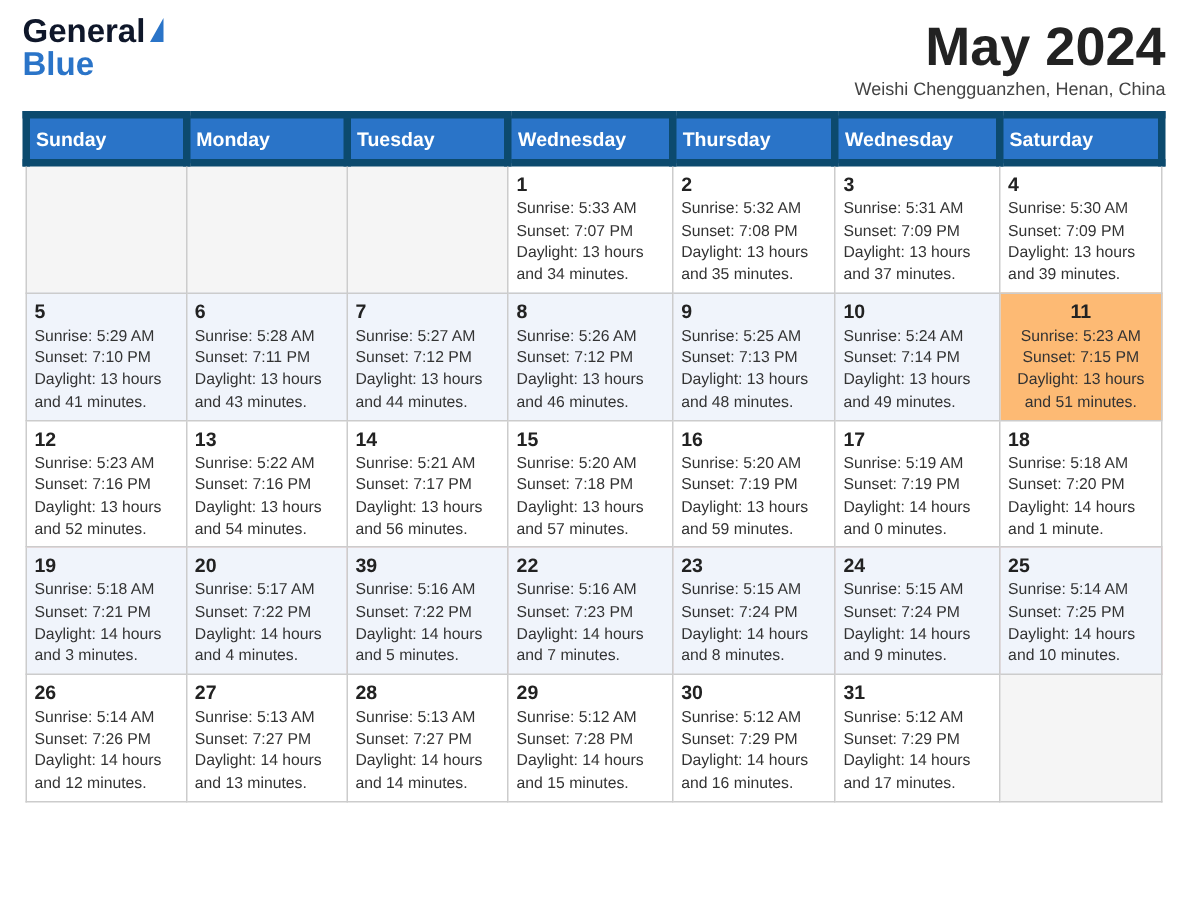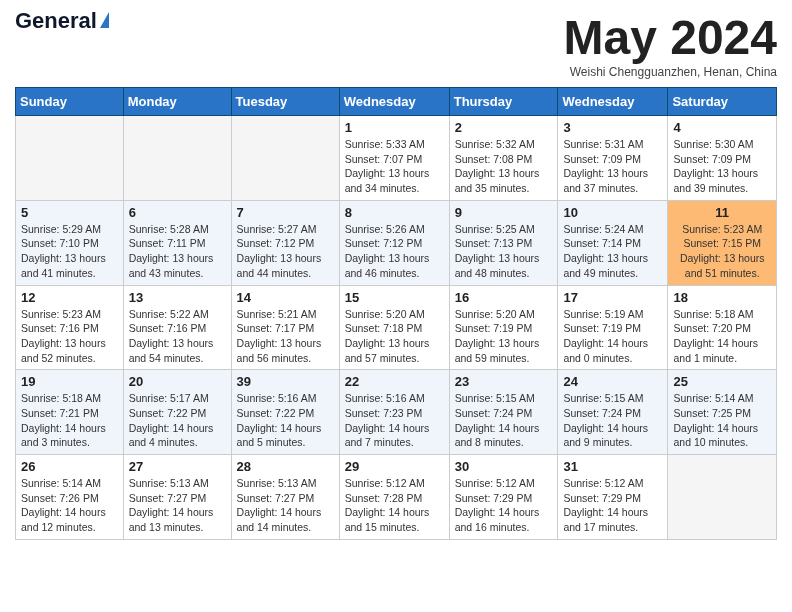--- a/index.html
+++ b/index.html
@@ -22,40 +22,40 @@
       line-height: 1;
     }
     .logo-row {
       display: flex;
       align-items: center;
     }
     .title-section {
       text-align: right;
     }
     .month-year {
-      font-size: 48px;
+      font-size: 36px;
       font-weight: bold;
       color: #222;
     }
     .location {
       font-size: 12px;
       color: #444;
     }
     .calendar {
       width: 100%;
       border-collapse: collapse;
     }
     .calendar th {
       background-color: #2a74c8;
       color: #fff;
       font-size: 13px;
       font-weight: bold;
       padding: 6px 4px;
       text-align: left;
-      border: 1px solid #0c4a6e;
+      border: 5px solid #0c4a6e;
     }
     .calendar td {
       border: 1px solid #ccc;
       vertical-align: top;
       padding: 4px 5px;
       width: 113px;
       min-height: 80px;
       font-size: 11px;
       color: #333;
       background: #fff;
@@ -84,20 +84,21 @@
   </style>
 </head>
 <body>
 
 <div class="header">
   <div class="logo">
     <div class="logo-row">
       <span style="font-size:22px;font-weight:bold;color:#0f172a;">General</span>
       <span style="display:inline-block;width:0;height:0;border-left:9px solid transparent;border-bottom:16px solid #2a74c8;margin-left:3px;margin-bottom:2px;"></span>
     </div>
+    <span style="font-size:22px;font-weight:bold;color:#2a74c8;">Blue</span>
   </div>
   <div class="title-section">
     <div class="month-year">May 2024</div>
     <div class="location">Weishi Chengguanzhen, Henan, China</div>
   </div>
 </div>
 
 <table class="calendar">
   <thead>
     <tr>

